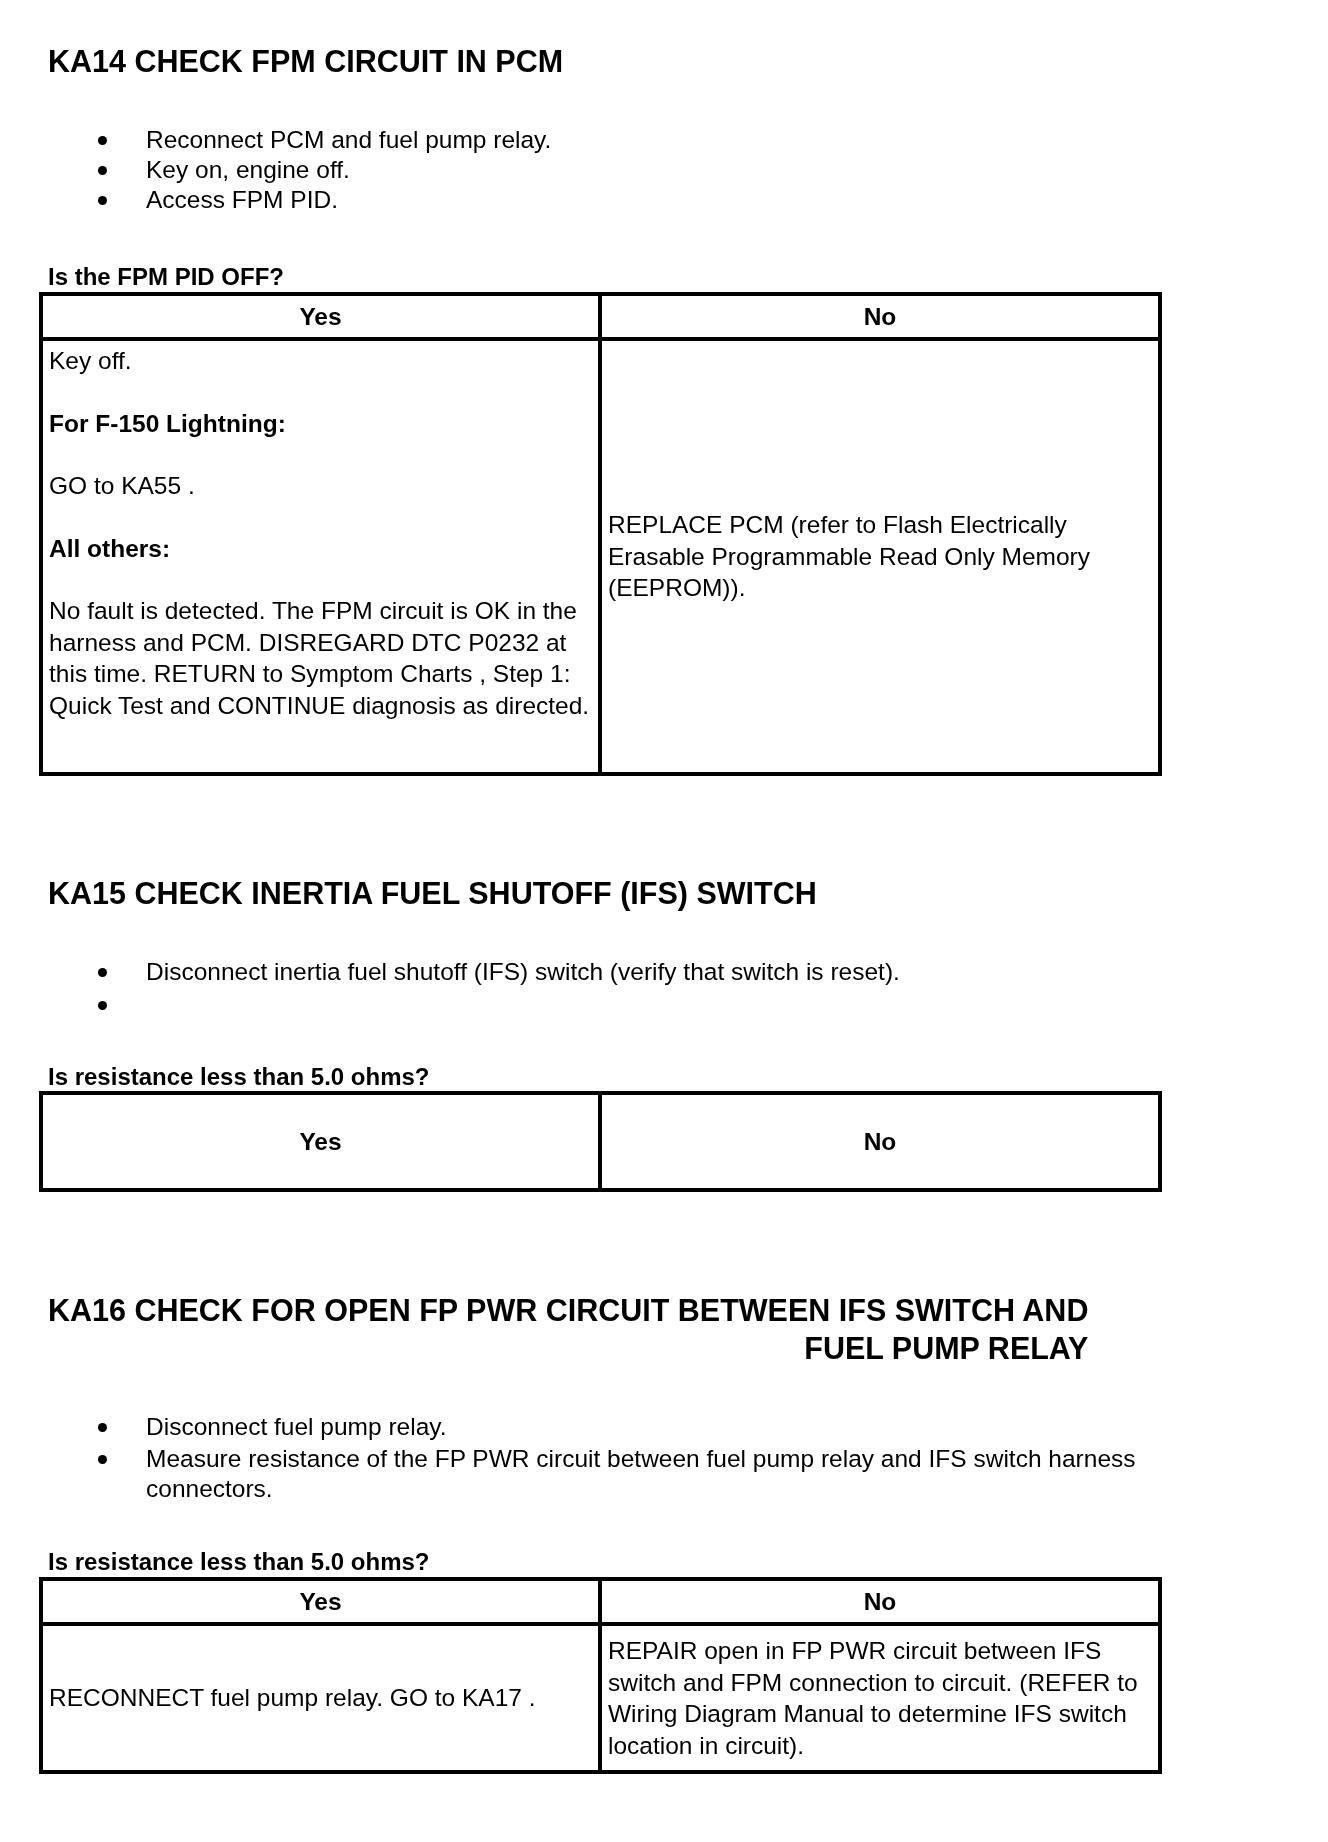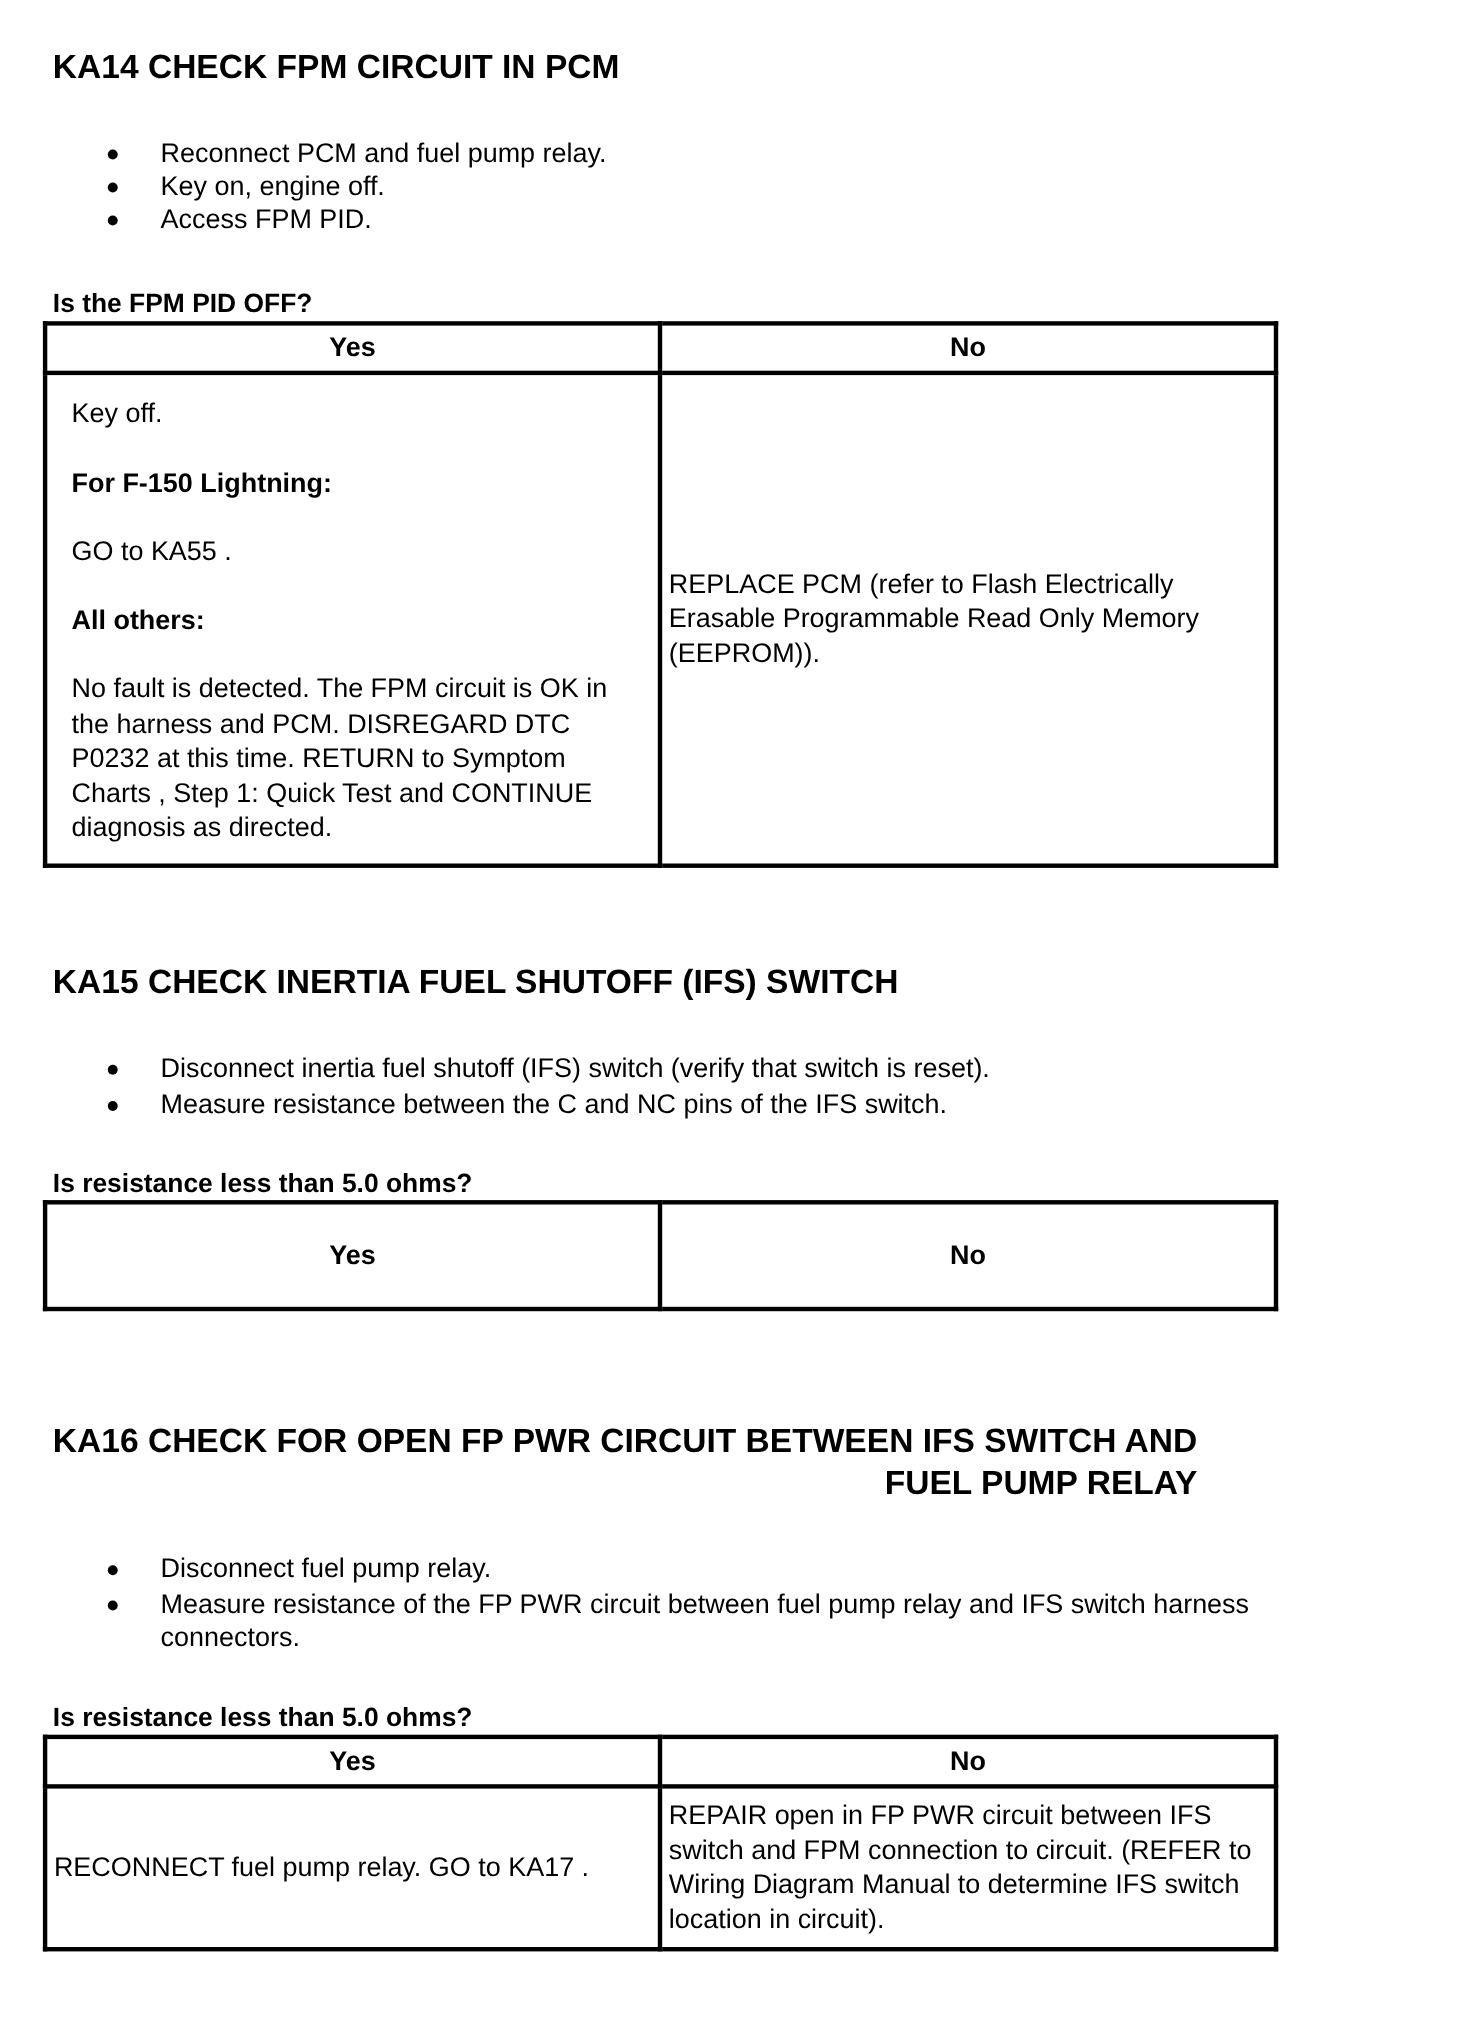--- a/index.html
+++ b/index.html
@@ -33,21 +33,21 @@
     font-size: 24.5px; line-height: 31.5px; border-radius: 16px;
   }
   table.yn td, table.yn th {
     border: 4px solid #000; padding: 0 6px 0 6px; vertical-align: middle;
   }
   table.yn th {
     font-weight: bold; text-align: center; height: 41px; padding: 0;
   }
   table.yn col.c1 { width: 559px; }
   table.yn col.c2 { width: 560px; }
-  .cell-yes p { margin: 16px; }
+  .cell-yes p { margin: 0; }
   .cell-yes p + p { margin-top: 31px; }
   .bold { font-weight: bold; }
 </style>
 </head>
 <body>
 
 <h2 class="heading" style="top:42px;">KA14 CHECK FPM CIRCUIT IN PCM</h2>
 
 <ul class="bullets" style="top:125px;">
   <li><span class="dot"></span><span>Reconnect PCM and fuel pump relay.</span></li>
@@ -77,21 +77,21 @@
     </td>
     <td style="padding-right:20px;">REPLACE PCM (refer to Flash Electrically Erasable Programmable Read Only Memory (EEPROM)).</td>
   </tr>
 </tbody>
   </table>
 
 <h2 class="heading" style="top:874px;">KA15 CHECK INERTIA FUEL SHUTOFF (IFS) SWITCH</h2>
 
 <ul class="bullets" style="top:957px;">
   <li><span class="dot"></span><span>Disconnect inertia fuel shutoff (IFS) switch (verify that switch is reset).</span></li>
-  <li style="margin-top:3px;"><span class="dot"></span><span>Measure resistance between the C and NC pins of the IFS switch.</span></li>
+  <li style="margin-top:3px;"><span class="dot"></span></li>
 </ul>
 
 <p class="question" style="top:1063px;">Is resistance less than 5.0 ohms?</p>
 
 <table class="yn" style="top:1091px; height:101px;">
   <colgroup>
       <col class="c1">
       <col class="c2">
     </colgroup>
   <tbody>

